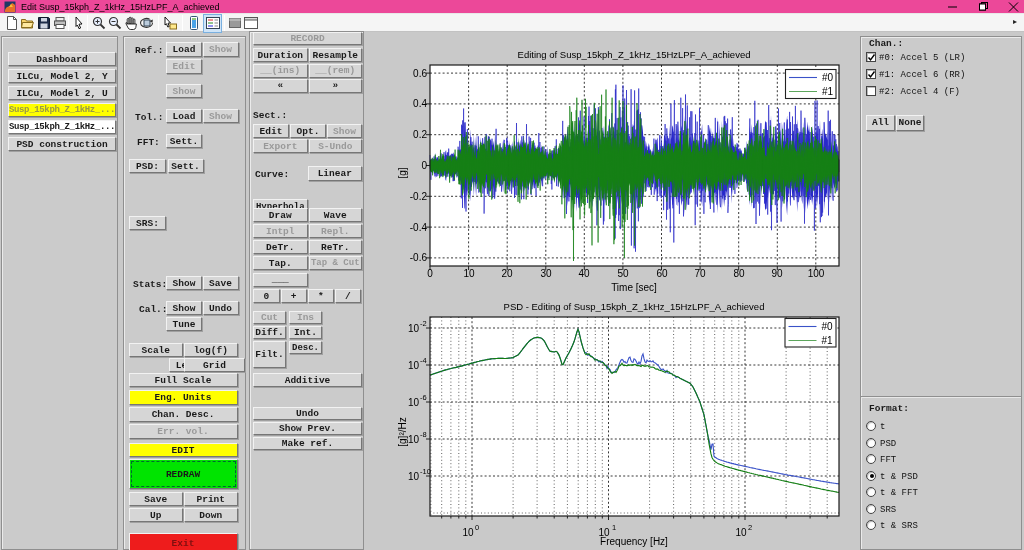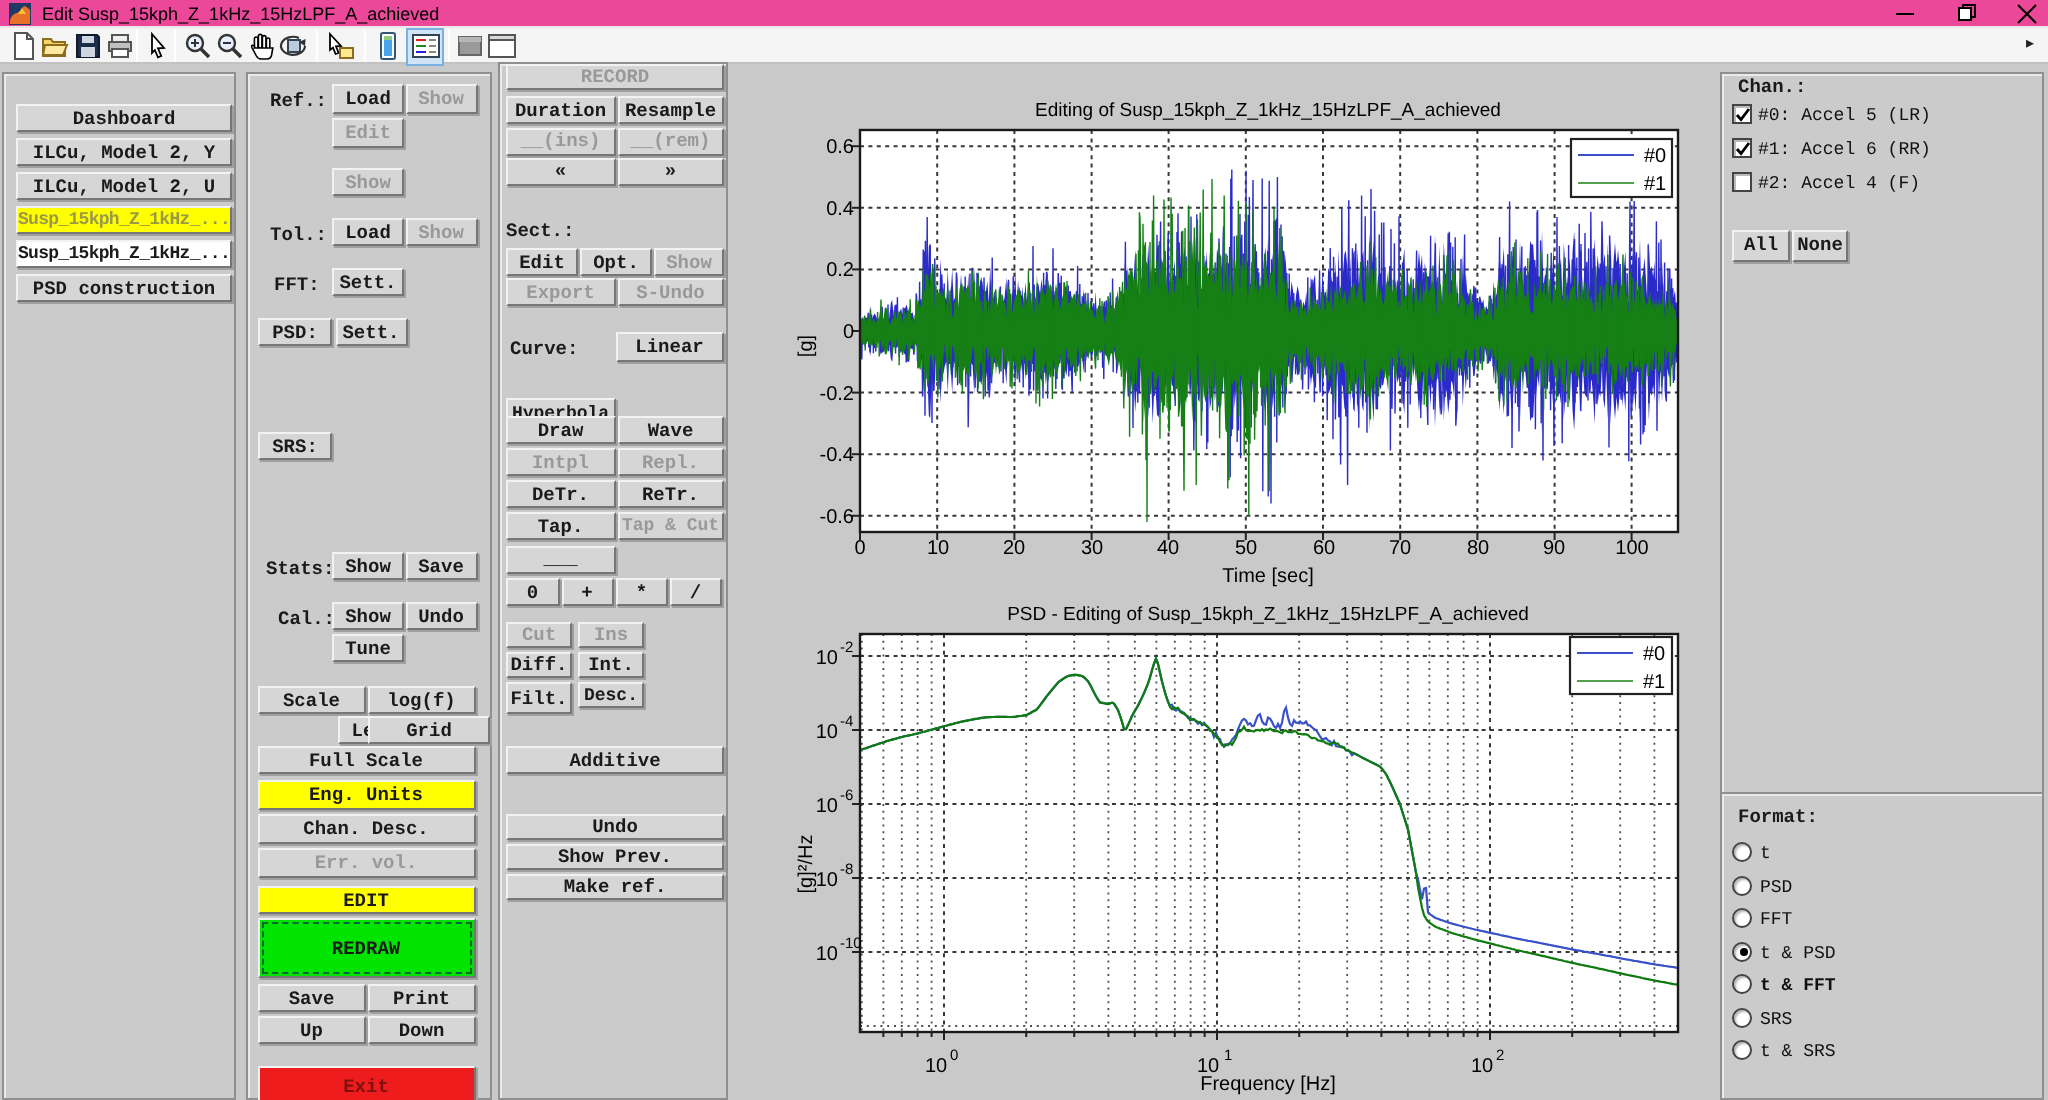--- a/index.html
+++ b/index.html
@@ -360,21 +360,21 @@
 <div class="b d" style="left:308.5px;top:256px;width:53.5px;height:14px;font-size:9px;">Tap &amp; Cut</div>
 <div class="b" style="left:253px;top:272.5px;width:54.5px;height:14px;">___</div>
 <div class="b" style="left:253px;top:289px;width:26.5px;height:14px;">0</div>
 <div class="b" style="left:280.5px;top:289px;width:26px;height:14px;">+</div>
 <div class="b" style="left:307.5px;top:289px;width:26.5px;height:14px;">*</div>
 <div class="b" style="left:335px;top:289px;width:25.5px;height:14px;">/</div>
 <div class="b d" style="left:253px;top:311px;width:33px;height:13px;">Cut</div>
 <div class="b d" style="left:289px;top:311px;width:33px;height:13px;">Ins</div>
 <div class="b" style="left:253px;top:326px;width:33px;height:13px;">Diff.</div>
 <div class="b" style="left:289px;top:326px;width:33px;height:13px;">Int.</div>
-<div class="b" style="left:253px;top:341px;width:33px;height:16px;">Filt.</div>
+<div class="b" style="left:253px;top:341px;width:33px;height:27px;">Filt.</div>
 <div class="b" style="left:289px;top:341px;width:33px;height:13px;font-size:9px;">Desc.</div>
 <div class="b" style="left:253px;top:373px;width:109px;height:14px;">Additive</div>
 <div class="b" style="left:253px;top:407px;width:109px;height:13px;">Undo</div>
 <div class="b" style="left:253px;top:421.5px;width:109px;height:13px;">Show Prev.</div>
 <div class="b" style="left:253px;top:436.5px;width:109px;height:13px;">Make ref.</div>
 <div class="panel" style="left:860px;top:36px;width:162px;height:514px"></div>
 <div style="position:absolute;left:861px;top:396px;width:160px;height:2px;border-top:1px solid #8f8f8f;border-bottom:1px solid #e8e8e8"></div>
 <div class="l" style="left:869px;top:38px;">Chan.:</div>
 <div class="cb" style="left:866px;top:52px">
     <svg width="9" height="9" viewBox="0 0 9 9">
@@ -397,16 +397,16 @@
 <div class="l2" style="left:880px;top:422.0px;">t</div>
 <div class="rd" style="left:866px;top:437.5px"></div>
 <div class="l2" style="left:880px;top:438.5px;">PSD</div>
 <div class="rd" style="left:866px;top:454.0px"></div>
 <div class="l2" style="left:880px;top:455.0px;">FFT</div>
 <div class="rd" style="left:866px;top:470.5px">
     <div class="dot"></div>
   </div>
 <div class="l2" style="left:880px;top:471.5px;">t &amp; PSD</div>
 <div class="rd" style="left:866px;top:487.0px"></div>
-<div class="l2" style="left:880px;top:488.0px;font-weight:bold;">t &amp; FFT</div>
+<div class="l2" style="left:880px;top:488.0px;">t &amp; FFT</div>
 <div class="rd" style="left:866px;top:503.5px"></div>
 <div class="l2" style="left:880px;top:504.5px;">SRS</div>
 <div class="rd" style="left:866px;top:520.0px"></div>
 <div class="l2" style="left:880px;top:521.0px;">t &amp; SRS</div>
 </body></html>

